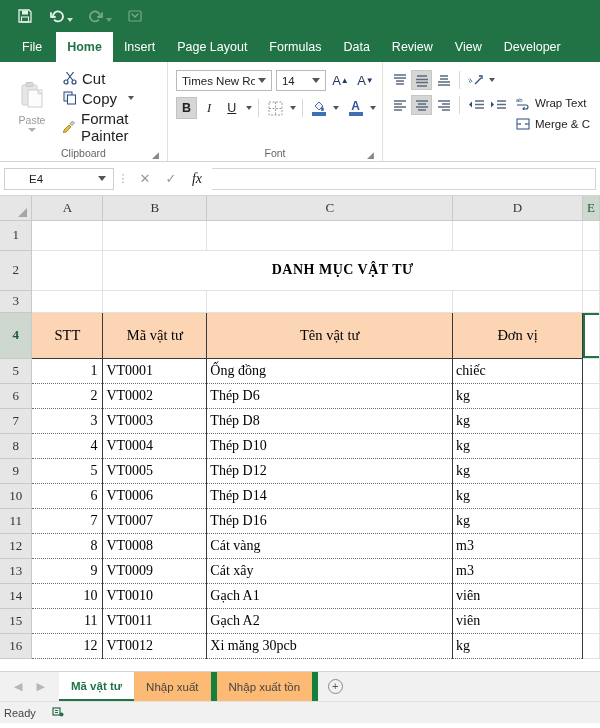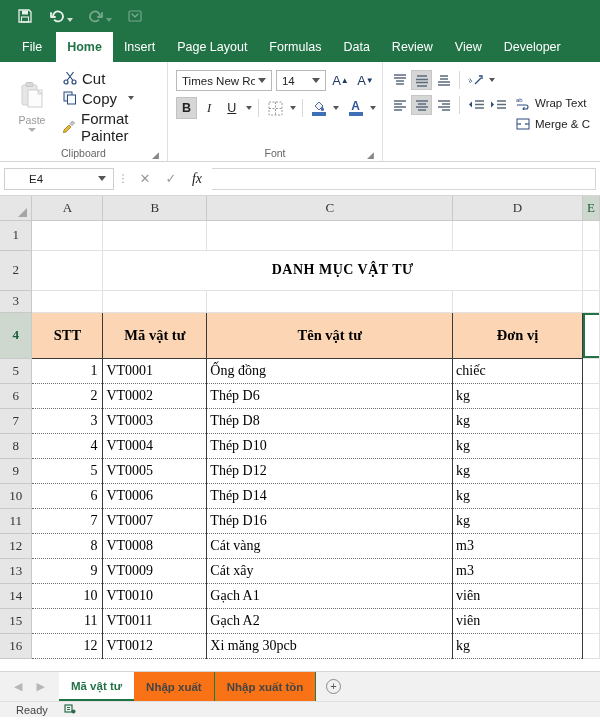--- a/index.html
+++ b/index.html
@@ -272,21 +272,21 @@
     padding: 0 3px;
     overflow: hidden;
     white-space: nowrap;
     vertical-align: middle;
   }
   
   td.tb { border-right: 1px solid #3a3a3a; border-bottom: 1px dotted #6e6e6e; }
   td.tb-first { border-left: 1px solid #3a3a3a; }
   td.hdrcell {
     background: #fcd5b4;
-    font-weight: bold;
+    font-weight: normal;
     text-align: center;
     border: 1px solid #3a3a3a;
     font-size: 14.5px;
   }
   td.num { text-align: right; padding-right: 5px; }
   .title-cell {
     font-family: "Liberation Serif", serif;
     font-weight: bold;
     font-size: 23px;
     color: #4a77b4;
@@ -308,23 +308,22 @@
     display: flex; align-items: stretch;
     padding-left: 4px;
   }
   .nav-arrows { display: flex; align-items: center; gap: 14px; padding: 0 14px 0 10px; }
   .nav-arrow { color: #b7b7b7; font-size: 11px; }
   .stab {
     display: flex; align-items: center;
     padding: 0 12px;
     font-size: 11.5px;
     color: #444;
-    background: #f97316;
-    border-right: 1px solid #15803d;
-    font-weight: bold;
+    background: #fdba74;
+    border-right: 6px solid #15803d;
   }
   .stab.active {
     background: #ffffff;
     color: #217346;
     font-weight: bold;
     border-bottom: 2px solid #217346;
     border-right: none;
   }
   .add-sheet {
     display: flex; align-items: center; justify-content: center;
@@ -332,25 +331,25 @@
   }
   .add-sheet .circ {
     width: 15px; height: 15px; border-radius: 50%;
     border: 1px solid #8a8a8a;
     display: flex; align-items: center; justify-content: center;
     font-size: 11px; line-height: 1; color: #555;
   }
 
   
   .status-bar {
-    height: 16px;
+    height: 22px;
     background: #f1f1f1;
     border-top: 1px solid #e0e0e0;
     display: flex; align-items: center;
-    padding-left: 16px;
+    padding-left: 4px;
     gap: 16px;
     font-size: 11px;
     color: #444;
   }
   .status-ico { color: #2a6b46; font-size: 11px; }
 </style>
 </head>
 <body>
 
 <div class="qat-bar">

